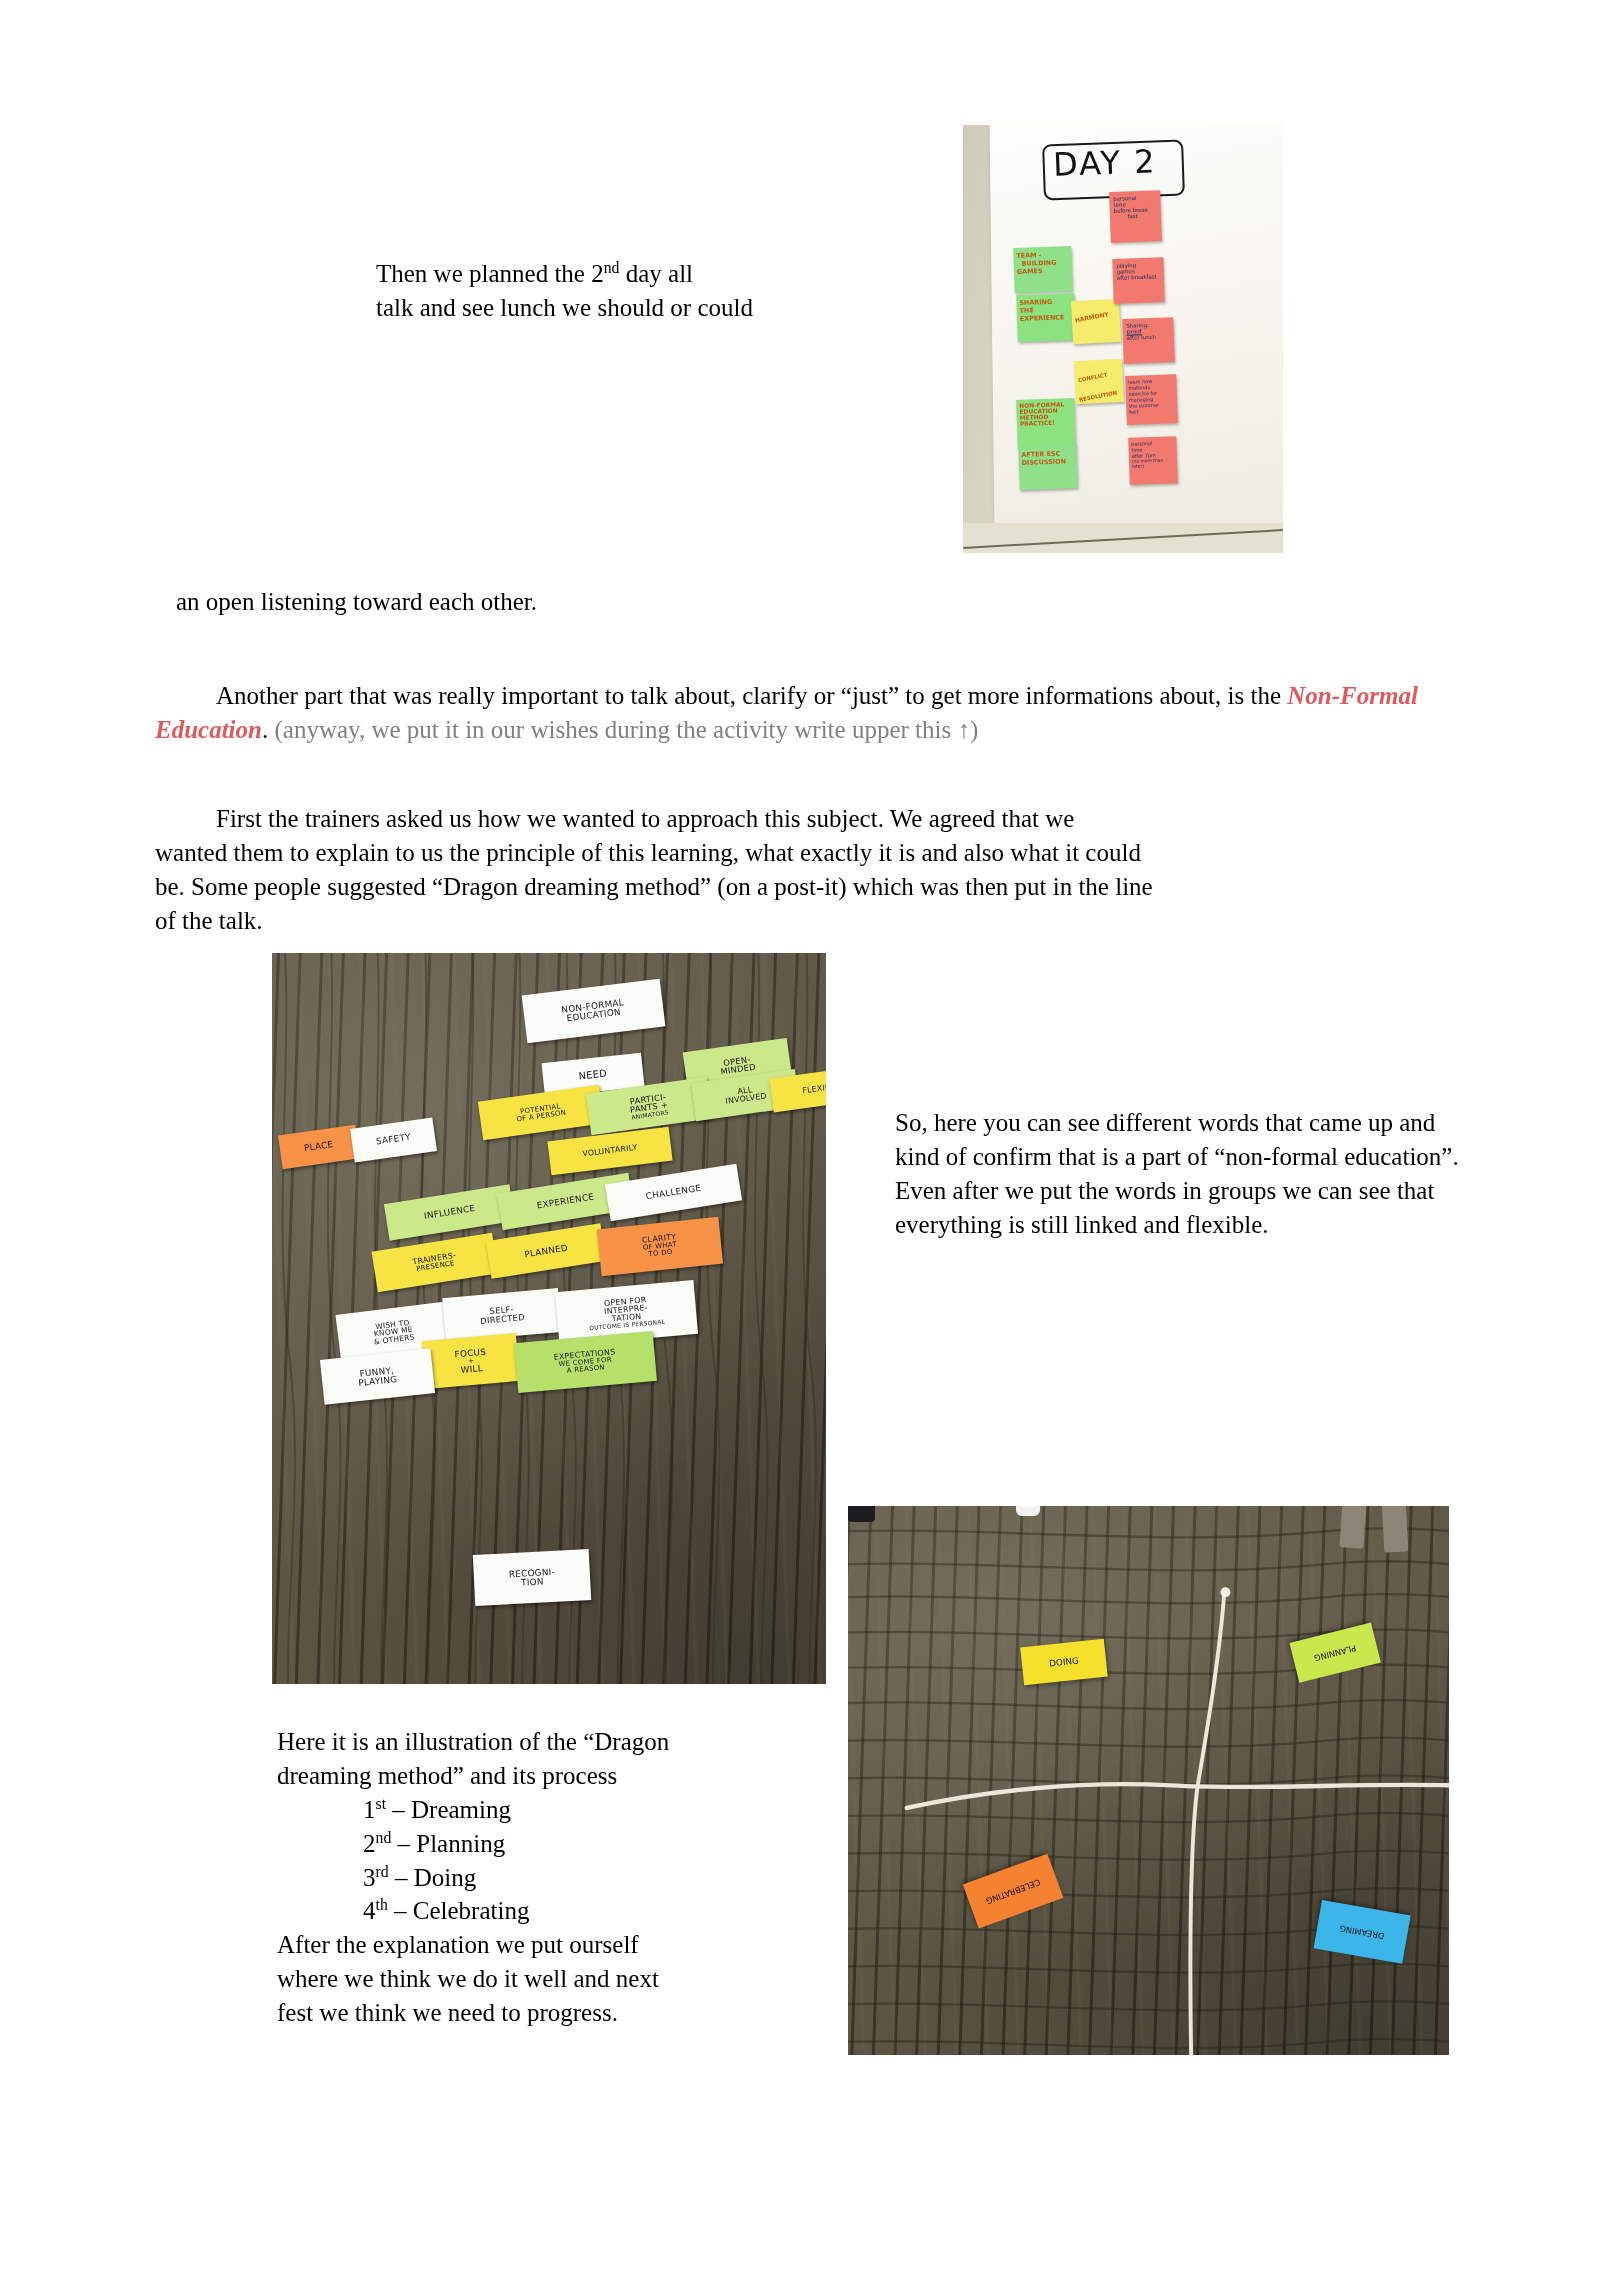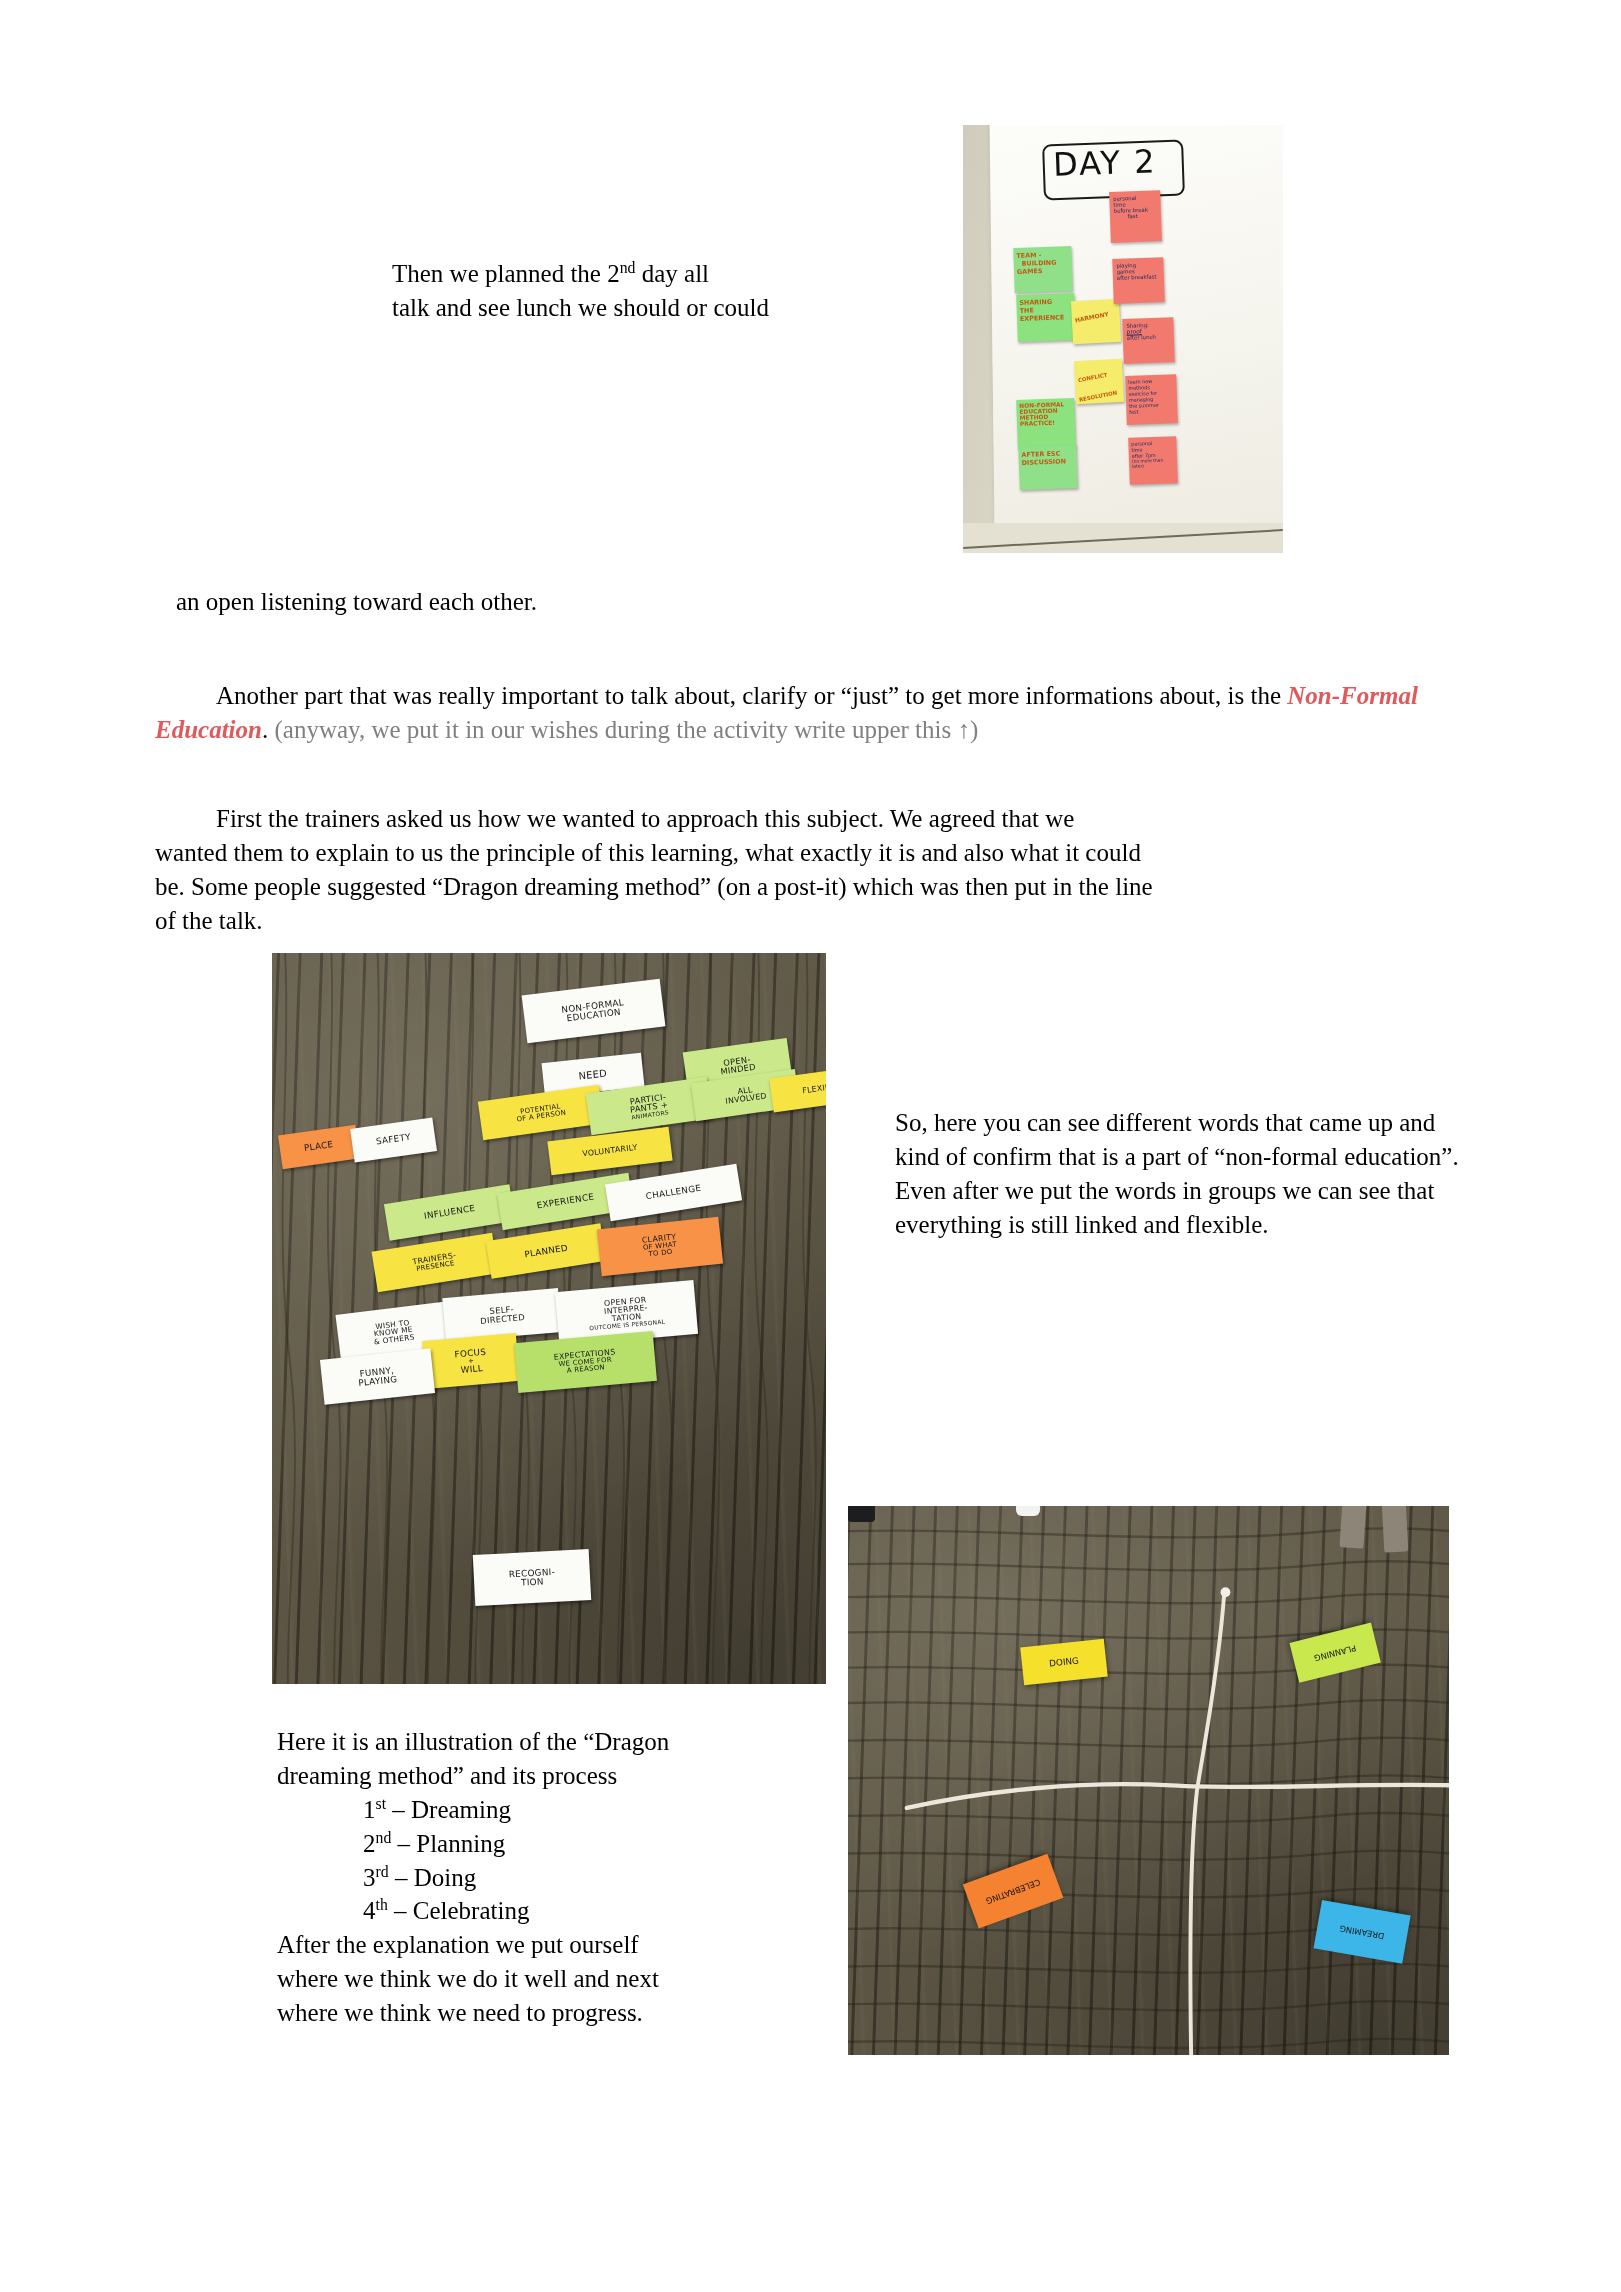--- a/index.html
+++ b/index.html
@@ -124,21 +124,21 @@
   .q-g { background:#c9e84e; }
   .q-o { background:#f58230; }
   .q-b { background:#3cb6e8; }
   .leg { position:absolute; background:#8d8578; border-radius:2.9px; }
 </style>
 </head>
 <body>
 
 <div class="page">
 
-  <div class="tblock" style="left:376px; top:257px; width:510px;margin-left:16px;">
+  <div class="tblock" style="left:376px; top:257px; width:510px;">
     <p><span>Then we planned the 2</span><sup>nd</sup><span> day all</span></p>
     <p>talk and see lunch we should or could</p>
   </div>
 
   <div class="photo" id="photo-day2" style="left:963px; top:125px; width:320px; height:428px;">
     <div class="wall-left"></div>
     <div class="paper"></div>
     <div class="basewall"></div>
     <div class="floorline"></div>
 
@@ -415,17 +415,17 @@
     <p>Here it is an illustration of the “Dragon</p>
     <p>dreaming method” and its process</p>
 
     <p><span class="listind"></span><span>1</span><sup>st</sup> <span>–</span> <span>Dreaming</span></p>
     <p><span class="listind"></span><span>2</span><sup>nd</sup> <span>–</span> <span>Planning</span></p>
     <p><span class="listind"></span><span>3</span><sup>rd</sup> <span>–</span> <span>Doing</span></p>
     <p><span class="listind"></span><span>4</span><sup>th</sup> <span>–</span> <span>Celebrating</span></p>
 
     <p>After the explanation we put ourself</p>
     <p>where we think we do it well and next</p>
-    <p>where we think we need to progress.</p>
+    <p>fest we think we need to progress.</p>
   </div>
 
 </div>
 
 
 </body></html>

